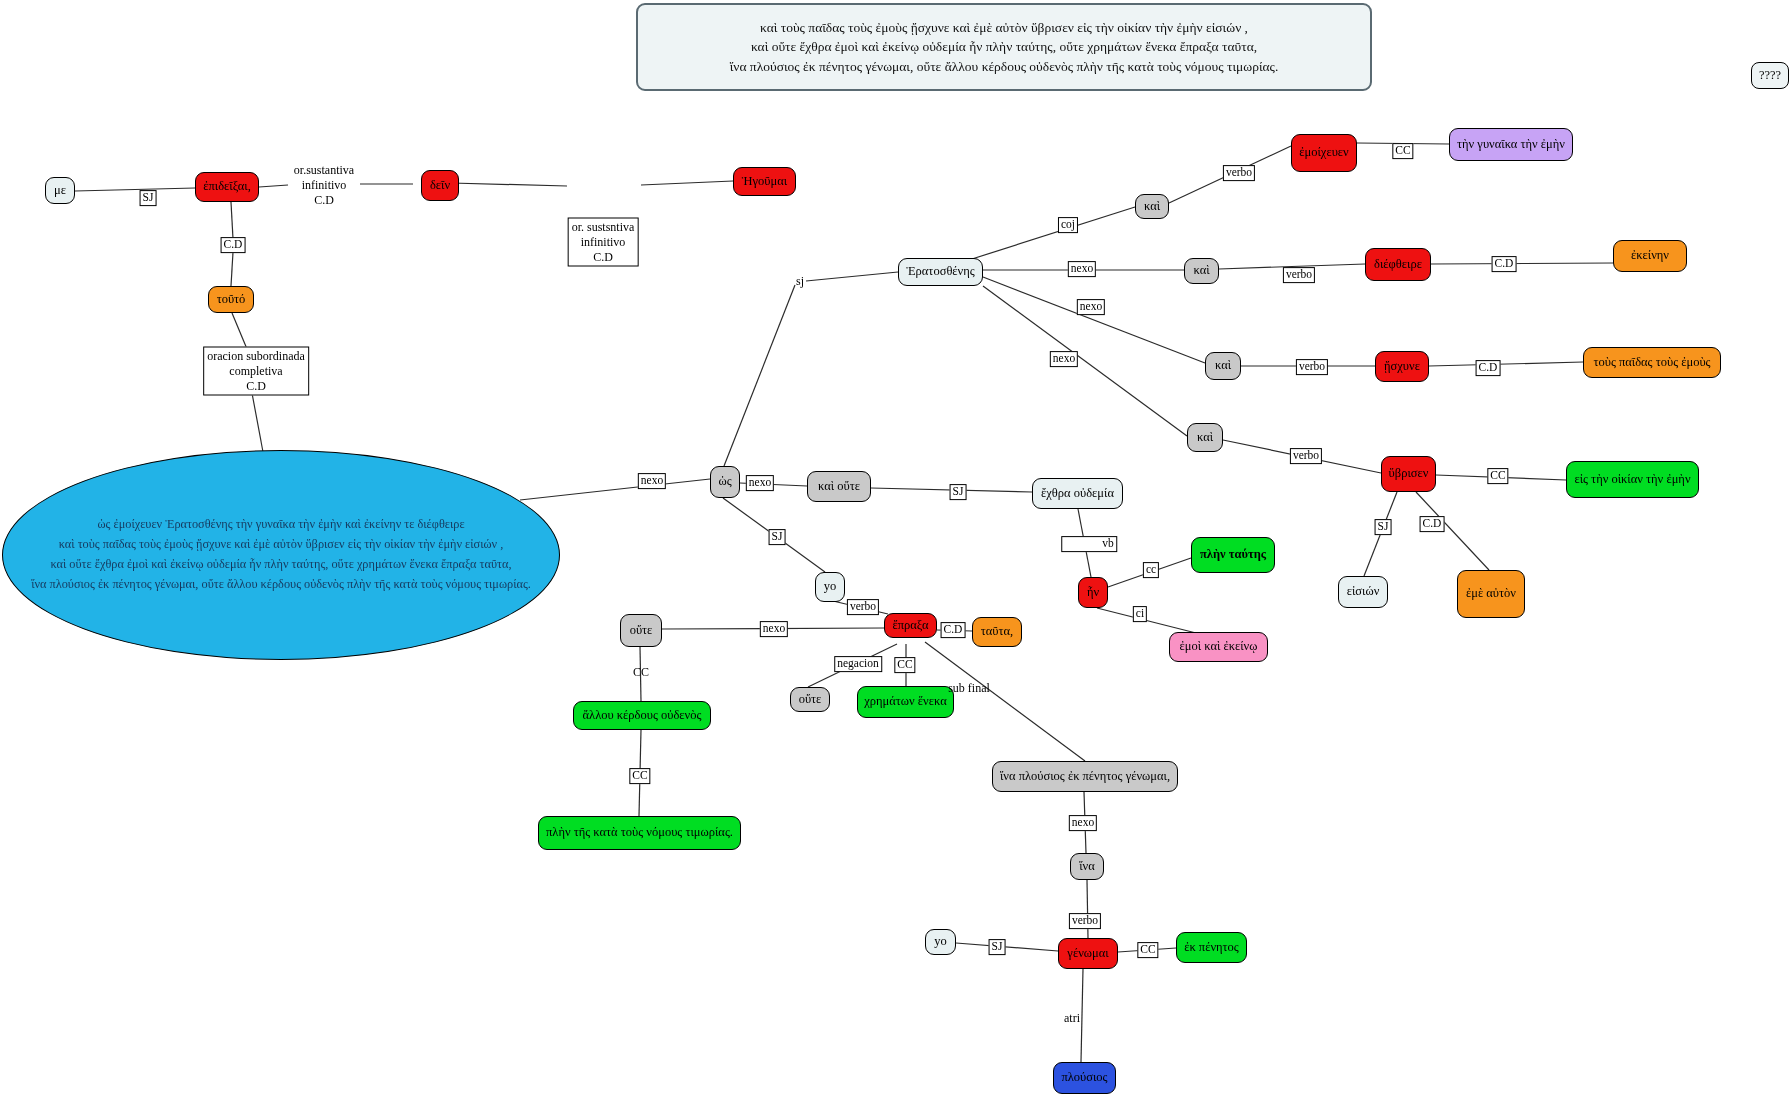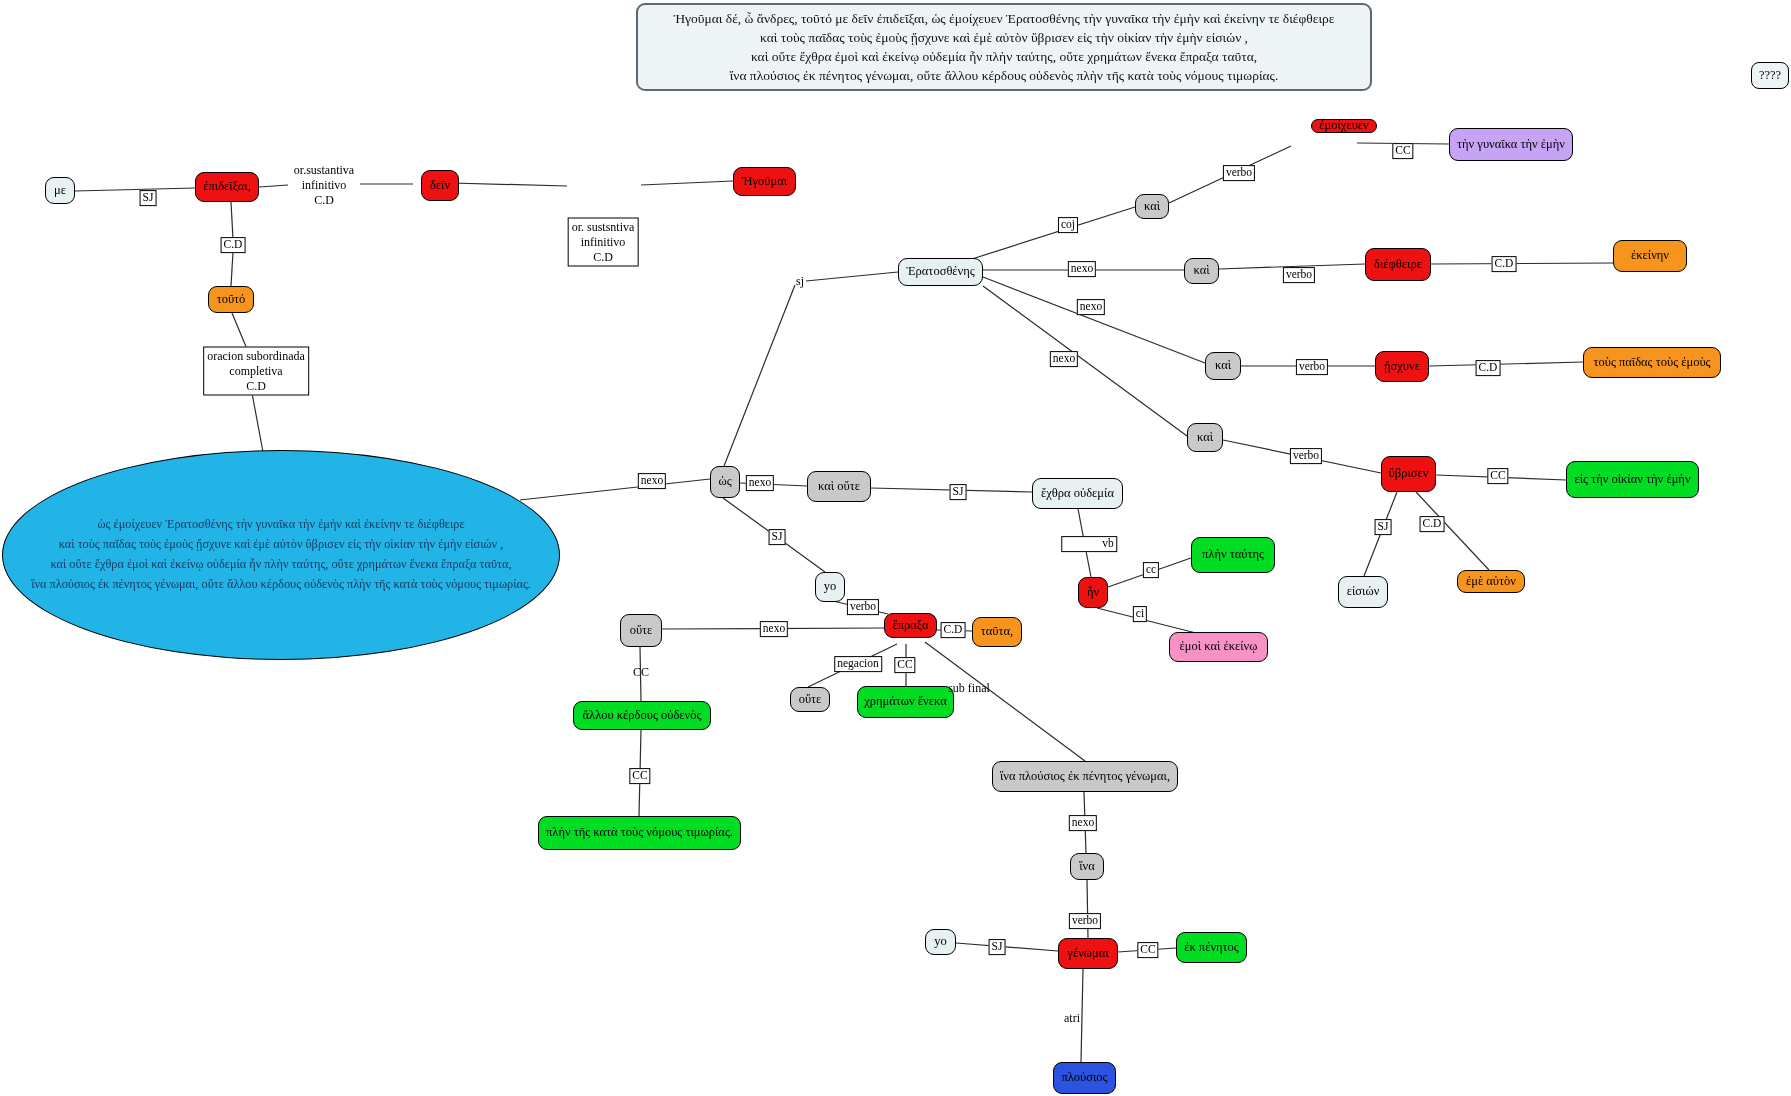--- a/index.html
+++ b/index.html
@@ -103,21 +103,20 @@
     <line x1="640" y1="647" x2="641" y2="701"></line>
     <line x1="641" y1="730" x2="639" y2="816"></line>
     <line x1="1084" y1="792" x2="1086" y2="853"></line>
     <line x1="1087" y1="880" x2="1088" y2="938"></line>
     <line x1="956" y1="943" x2="1058" y2="951"></line>
     <line x1="1118" y1="952" x2="1176" y2="948"></line>
     <line x1="1083" y1="969" x2="1081" y2="1062"></line>
   </svg>
 
 <div id="title-box">
-  <div>Ἡγοῦμαι δέ, ὦ ἄνδρες, τοῦτό με  δεῖν ἐπιδεῖξαι, ὡς  ἐμοίχευεν Ἐρατοσθένης τὴν γυναῖκα τὴν ἐμὴν καὶ ἐκείνην τε διέφθειρε</div>
   <div>καὶ τοὺς παῖδας τοὺς ἐμοὺς ᾔσχυνε καὶ ἐμὲ αὐτὸν ὕβρισεν εἰς τὴν οἰκίαν τὴν ἐμὴν εἰσιών ,</div>
   <div>καὶ οὔτε ἔχθρα ἐμοὶ καὶ ἐκείνῳ οὐδεμία ἦν πλὴν ταύτης, οὔτε χρημάτων ἕνεκα  ἔπραξα ταῦτα,</div>
   <div>ἵνα πλούσιος ἐκ πένητος γένωμαι, οὔτε ἄλλου κέρδους οὐδενὸς πλὴν τῆς κατὰ τοὺς νόμους τιμωρίας.</div>
 </div>
 
 <div id="unknown-box">
   <span>????</span>
 </div>
 
 <div id="big-ellipse">
@@ -128,39 +127,39 @@
 </div>
 
 <div id="graph-layer">
     <div class="node c-light" style="left: 45px; top: 177px; width: 30px; height: 27px;">με</div>
     <div class="node c-red" style="left: 195px; top: 172px; width: 64px; height: 30px;">ἐπιδεῖξαι,</div>
     <div class="node c-red" style="left: 413px; top: 170px; width: 38px; height: 31px; margin-left: 8px;">δεῖν</div>
     <div class="node c-red" style="left: 733px; top: 167px; width: 63px; height: 29px;">Ἡγοῦμαι</div>
     <div class="node c-orange" style="left: 208px; top: 286px; width: 46px; height: 27px;">τοῦτό</div>
     <div class="node c-light" style="left: 898px; top: 258px; width: 85px; height: 28px;">Ἐρατοσθένης</div>
     <div class="node c-gray" style="left: 1135px; top: 194px; width: 34px; height: 25px;">καὶ</div>
-    <div class="node c-red" style="left: 1291px; top: 119px; width: 66px; height: 14px; margin-left: 20px;">ἐμοίχευεν</div>
+    <div class="node c-red" style="left: 1291px; top: 134px; width: 66px; height: 38px;">ἐμοίχευεν</div>
     <div class="node c-purple" style="left: 1449px; top: 128px; width: 124px; height: 33px;">τὴν γυναῖκα τὴν ἐμὴν</div>
     <div class="node c-gray" style="left: 1184px; top: 258px; width: 35px; height: 26px;">καὶ</div>
     <div class="node c-red" style="left: 1365px; top: 248px; width: 66px; height: 33px;">διέφθειρε</div>
     <div class="node c-orange" style="left: 1613px; top: 240px; width: 74px; height: 32px;">ἐκείνην</div>
     <div class="node c-gray" style="left: 1205px; top: 352px; width: 36px; height: 28px;">καὶ</div>
     <div class="node c-red" style="left: 1375px; top: 351px; width: 54px; height: 31px;">ᾔσχυνε</div>
     <div class="node c-orange" style="left: 1583px; top: 347px; width: 138px; height: 31px;">τοὺς παῖδας τοὺς ἐμοὺς</div>
     <div class="node c-gray" style="left: 1187px; top: 423px; width: 36px; height: 29px;">καὶ</div>
     <div class="node c-red" style="left: 1381px; top: 456px; width: 55px; height: 36px;">ὕβρισεν</div>
     <div class="node c-green" style="left: 1566px; top: 461px; width: 133px; height: 37px;">εἰς τὴν οἰκίαν τὴν ἐμὴν</div>
     <div class="node c-light" style="left: 1338px; top: 576px; width: 50px; height: 32px;">εἰσιών</div>
-    <div class="node c-orange" style="left: 1457px; top: 570px; width: 68px; height: 23px;">ἐμὲ αὐτὸν</div>
+    <div class="node c-orange" style="left: 1457px; top: 570px; width: 68px; height: 48px;">ἐμὲ αὐτὸν</div>
     <div class="node c-gray" style="left: 710px; top: 466px; width: 30px; height: 32px;">ὡς</div>
     <div class="node c-gray" style="left: 807px; top: 471px; width: 64px; height: 31px;">καὶ οὔτε</div>
     <div class="node c-light" style="left: 1032px; top: 478px; width: 91px; height: 31px;">ἔχθρα οὐδεμία</div>
     <div class="node c-light" style="left: 815px; top: 572px; width: 30px; height: 30px;">yo</div>
     <div class="node c-red" style="left: 1078px; top: 577px; width: 30px; height: 31px;">ἦν</div>
-    <div class="node c-green" style="left: 1191px; top: 537px; width: 84px; height: 36px;">πλὴν ταύτης</div>
+    <div class="node c-green" style="left: 1191px; top: 537px; width: 84px; height: 36px; font-weight: bold;">πλὴν ταύτης</div>
     <div class="node c-pink" style="left: 1169px; top: 632px; width: 99px; height: 30px;">ἐμοὶ καὶ ἐκείνῳ</div>
     <div class="node c-gray" style="left: 620px; top: 614px; width: 42px; height: 33px;">οὔτε</div>
     <div class="node c-red" style="left: 884px; top: 613px; width: 53px; height: 25px;">ἔπραξα</div>
     <div class="node c-orange" style="left: 972px; top: 617px; width: 50px; height: 30px;">ταῦτα,</div>
     <div class="node c-gray" style="left: 790px; top: 687px; width: 40px; height: 25px;">οὔτε</div>
     <div class="node c-green" style="left: 857px; top: 686px; width: 97px; height: 32px;">χρημάτων ἕνεκα</div>
     <div class="node c-green" style="left: 573px; top: 701px; width: 138px; height: 29px;">ἄλλου κέρδους οὐδενὸς</div>
     <div class="node c-green" style="left: 538px; top: 816px; width: 203px; height: 34px;">πλὴν τῆς κατὰ τοὺς νόμους τιμωρίας.</div>
     <div class="node c-gray" style="left: 992px; top: 761px; width: 186px; height: 31px;">ἵνα πλούσιος ἐκ πένητος γένωμαι,</div>
     <div class="node c-gray" style="left: 1070px; top: 853px; width: 34px; height: 27px;">ἵνα</div>

